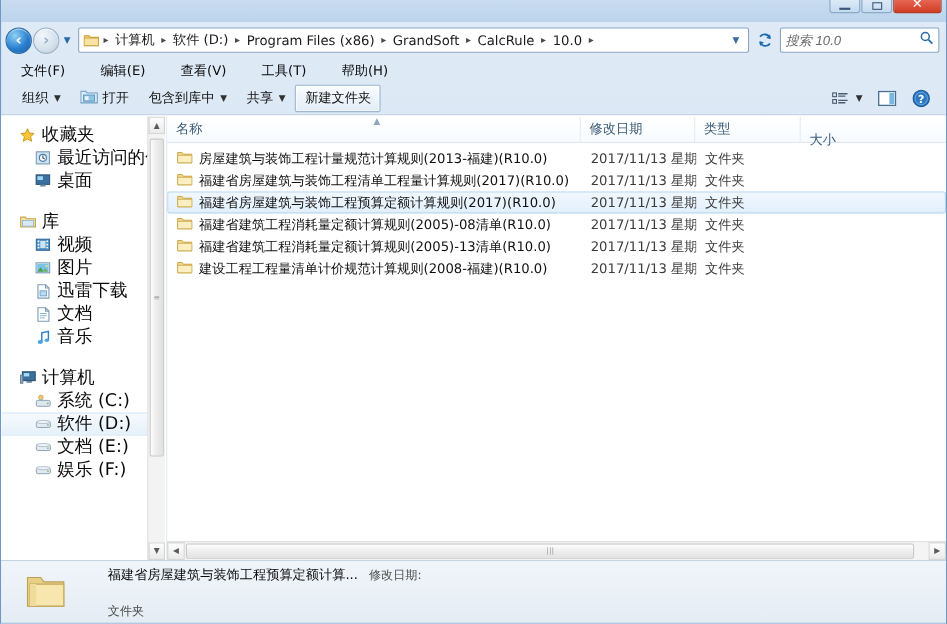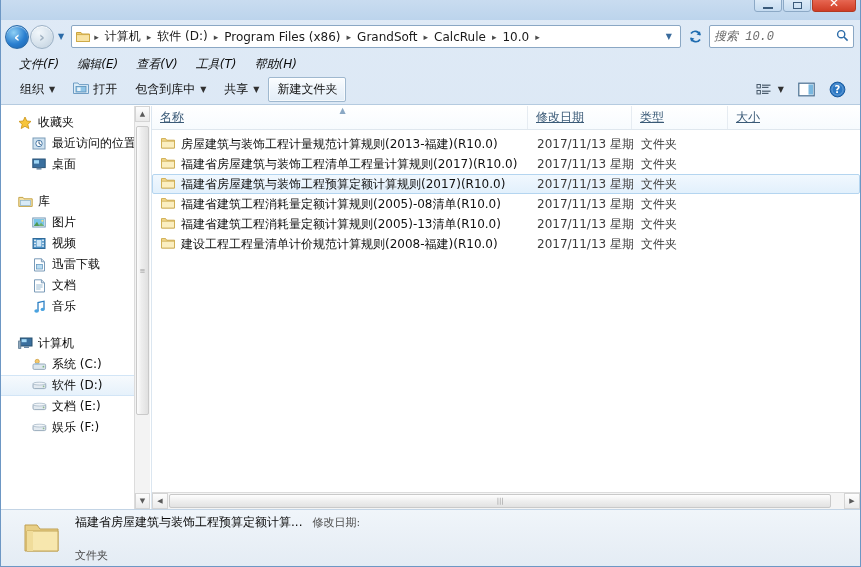--- a/index.html
+++ b/index.html
@@ -158,39 +158,38 @@
     border: 1px solid #8aa7c4;
     border-radius: 2px;
     display: flex;
     align-items: center;
     padding: 0 4px;
   }
   .search-box input {
     flex: 1;
     border: none;
     outline: none;
-    font-family: Liberation Mono, monospace;
+    font-family: Liberation Sans, sans-serif;
     font-size: 12px;
     font-style: italic;
     color: #be185d;
     background: transparent;
     min-width: 0;
   }
   .search-box input::placeholder { color: #6b6b6b; font-style: italic; }
   .search-icon { color: #2b6ba8; font-size: 13px; }
 
   
   .menubar {
     height: 22px;
     display: flex;
     align-items: center;
     padding-left: 10px;
     flex: 0 0 22px;
-    gap: 2px;
-    font-style: italic;
+    gap: 16px;
   }
   .menu-item {
     font-size: 12px;
     color: #0b0b0b;
     padding: 2px 8px;
     border-radius: 2px;
     white-space: nowrap;
   }
 
   
@@ -250,21 +249,21 @@
     flex: 1;
     overflow: hidden;
     padding-top: 6px;
   }
   .nav-group { margin-bottom: 2px; }
   .nav-row {
     display: flex;
     align-items: center;
     height: 21px;
     padding-left: 16px;
-    font-size: 12px;
+    font-size: 16px;
     color: #0b0b0b;
     white-space: nowrap;
     gap: 5px;
   }
   .nav-row.child { padding-left: 30px; }
   .nav-row.selected {
     background: linear-gradient(to bottom, #f6fafd 0%, #e6f1fb 100%);
     border-top: 1px solid #d2e5f6;
     border-bottom: 1px solid #d2e5f6;
     height: 21px;
@@ -307,27 +306,26 @@
     display: flex;
     flex-direction: column;
     background: #ffffff;
     border-left: 1px solid #dbe6f0;
     min-width: 0;
   }
 
   .col-header {
     height: 24px;
     display: flex;
-    align-items: flex-end;
+    align-items: center;
     background: linear-gradient(to bottom, #ffffff 0%, #f7fbfe 100%);
     border-bottom: 1px solid #dfe7ee;
     flex: 0 0 24px;
     font-size: 12px;
     color: #3a5a77;
-    text-decoration: underline;
   }
   .col-header .col {
     padding-left: 8px;
     border-right: 1px solid #e6ecf2;
     height: 100%;
     display: flex;
     align-items: center;
     white-space: nowrap;
     overflow: hidden;
   }
@@ -407,21 +405,21 @@
     height: 57px;
     flex: 0 0 57px;
     background: linear-gradient(to bottom, #f0f5fa 0%, #e4ecf4 100%);
     border-top: 1px solid #c3d4e5;
     display: flex;
     align-items: center;
     padding: 0 10px 0 22px;
     gap: 14px;
   }
   .status-folder-icon { flex: 0 0 38px; display: flex; align-items: center; }
-  .status-text { display: flex; flex-direction: column; gap: 17px; min-width: 0; }
+  .status-text { display: flex; flex-direction: column; gap: 17px; min-width: 0; margin-left: 23px; }
   .status-line1 { display: flex; align-items: baseline; gap: 10px; white-space: nowrap; }
   .status-title { font-size: 12px; color: #0b0b0b; }
   .status-meta-label { font-size: 11px; color: #4f4f4f; }
   .status-meta-value { font-size: 11px; color: #1a1a1a; }
   .status-line2 { font-size: 11px; color: #4a4a4a; }
 </style>
 </head>
 <body>
 
 <div class="window">
@@ -610,46 +608,46 @@
               <svg width="15" height="13" viewBox="0 0 15 13">
                 <path d="M0.8 2.4 L5 2.4 L6 3.8 L14.2 3.8 L14.2 11.4 L0.8 11.4 Z" fill="#f5e3a8" stroke="#c5a54a" stroke-width="1"></path>
                 <rect x="2.4" y="5.4" width="10.2" height="5.2" fill="#d8eaf7" stroke="#8cb3cf" stroke-width="0.7"></rect>
               </svg>
             </span>
             <span>库</span>
           </div>
           <div class="nav-row child">
             <span class="nav-icon">
               <svg width="14" height="13" viewBox="0 0 14 13">
-                <rect x="0.8" y="2" width="12.4" height="9" fill="#ffffff" stroke="#6f96b5" stroke-width="1"></rect>
-                <rect x="1.8" y="3" width="10.4" height="7" fill="#79c4e8"></rect>
-                <path d="M1.8 10 L5 5.8 L7.4 10 Z" fill="#4f9a54"></path>
-                <path d="M6.4 10 L9 6.8 L12.2 10 Z" fill="#6fb06f"></path>
-                <circle cx="10.4" cy="4.8" r="1" fill="#ffe07a"></circle>
-              </svg>
-            </span>
-            <span>图片</span>
-          </div>
-          <div class="nav-row child">
-            <span class="nav-icon">
-              <svg width="14" height="13" viewBox="0 0 14 13">
                 <rect x="1" y="1.5" width="12" height="10" fill="#4a8fc4" stroke="#2f6a99" stroke-width="1"></rect>
                 <rect x="2.2" y="2.6" width="1.6" height="1.6" fill="#ffffff"></rect>
                 <rect x="2.2" y="5.6" width="1.6" height="1.6" fill="#ffffff"></rect>
                 <rect x="2.2" y="8.4" width="1.6" height="1.4" fill="#ffffff"></rect>
                 <rect x="10.2" y="2.6" width="1.6" height="1.6" fill="#ffffff"></rect>
                 <rect x="10.2" y="5.6" width="1.6" height="1.6" fill="#ffffff"></rect>
                 <rect x="10.2" y="8.4" width="1.6" height="1.4" fill="#ffffff"></rect>
                 <rect x="4.6" y="3" width="4.8" height="6.6" fill="#cde6f7"></rect>
               </svg>
             </span>
             <span>视频</span>
           </div>
           <div class="nav-row child">
             <span class="nav-icon">
+              <svg width="14" height="13" viewBox="0 0 14 13">
+                <rect x="0.8" y="2" width="12.4" height="9" fill="#ffffff" stroke="#6f96b5" stroke-width="1"></rect>
+                <rect x="1.8" y="3" width="10.4" height="7" fill="#79c4e8"></rect>
+                <path d="M1.8 10 L5 5.8 L7.4 10 Z" fill="#4f9a54"></path>
+                <path d="M6.4 10 L9 6.8 L12.2 10 Z" fill="#6fb06f"></path>
+                <circle cx="10.4" cy="4.8" r="1" fill="#ffe07a"></circle>
+              </svg>
+            </span>
+            <span>图片</span>
+          </div>
+          <div class="nav-row child">
+            <span class="nav-icon">
               <svg width="13" height="14" viewBox="0 0 13 14">
                 <path d="M1.5 0.8 L8.4 0.8 L11.5 3.8 L11.5 13 L1.5 13 Z" fill="#ffffff" stroke="#7a9bb8" stroke-width="1"></path>
                 <path d="M8.4 0.8 L8.4 3.8 L11.5 3.8" fill="none" stroke="#7a9bb8" stroke-width="1"></path>
                 <rect x="3.4" y="6.4" width="6" height="4.6" fill="#b9dcf2" stroke="#6a9cc0" stroke-width="0.8"></rect>
               </svg>
             </span>
             <span>迅雷下载</span>
           </div>
           <div class="nav-row child">
             <span class="nav-icon">

